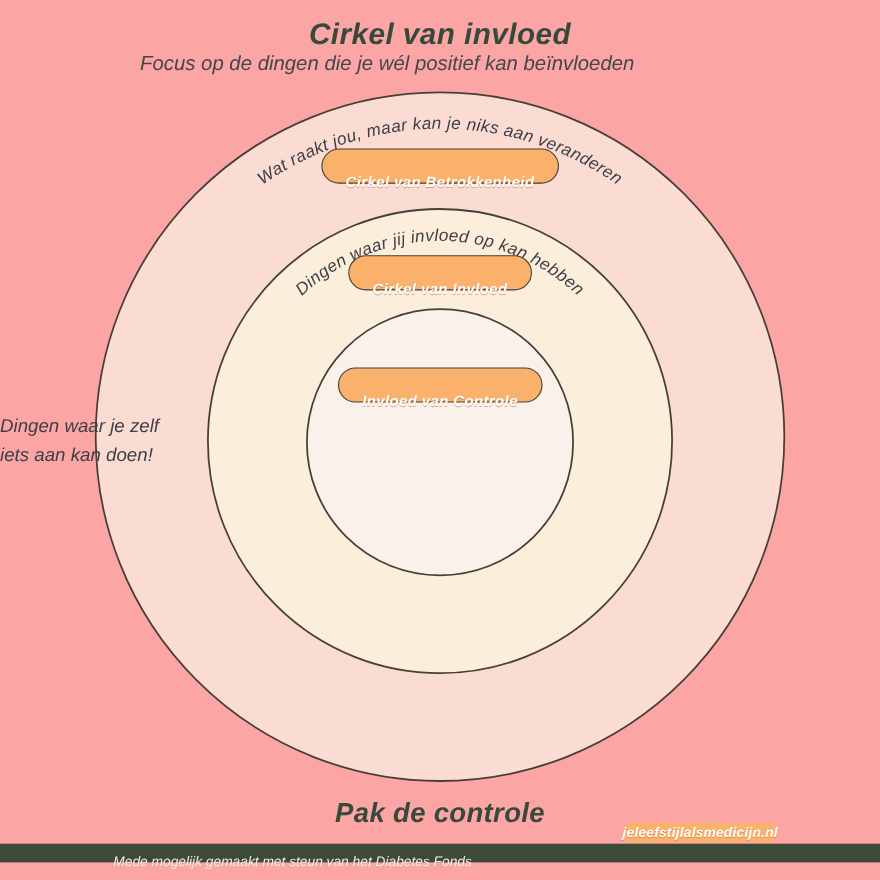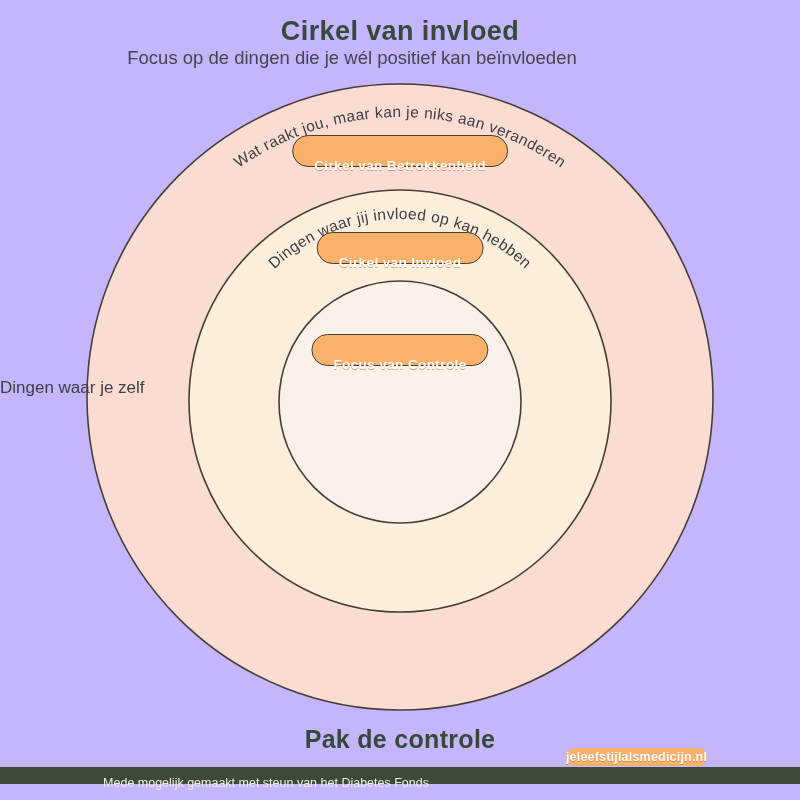--- a/index.html
+++ b/index.html
@@ -11,22 +11,22 @@
     --badge-text:#FFFFFF;
     --outer-fill:#FBDCD3;
     --middle-fill:#FBEEDA;
     --inner-fill:#FAF1EB;
     --circle-border:#473F37;
     --footer-bar:#3C4A37;
     --footer-text:#EFEEE7;
   }
   html,body{margin:0;padding:0;background:#fff;}
   .canvas{
-    position:relative;width:800px;height:800px;background:#c4b5fd;
-    overflow:hidden;font-family:"Liberation Sans",sans-serif;
+    position:relative;width:800px;height:800px;background:#fca5a5;
+    overflow:hidden;font-family:"Liberation Sans",sans-serif;font-style:italic;
   }
   .page-title{
     position:absolute;top:16px;left:0;width:800px;margin:0;
     text-align:center;font-size:27px;font-weight:800;letter-spacing:.4px;
     color:var(--accent-green);
   }
   .page-subtitle{
     position:absolute;top:47px;left:0;width:704px;margin:0;
     text-align:center;font-size:18.5px;font-weight:400;
     color:var(--subtitle-gray);
@@ -95,24 +95,25 @@
     </text>
     <text class="arc-label">
       <textPath href="#arc-middle" startOffset="50%" text-anchor="middle">Dingen waar jij invloed op kan hebben</textPath>
     </text>
   </svg>
 
   <div class="badge badge-betrokkenheid">Cirkel van Betrokkenheid</div>
 
   <div class="badge badge-invloed">Cirkel van Invloed</div>
 
-  <div class="badge badge-controle">Focus van Controle</div>
+  <div class="badge badge-controle">Invloed van Controle</div>
 
   <div class="inner-text">
     <div>Dingen waar je zelf</div>
+    <div>iets aan kan doen!</div>
   </div>
 
   <h2 class="bottom-headline">Pak de controle</h2>
 
   <div class="footer-bar">
     <span class="footer-credit">Mede mogelijk gemaakt met steun van het Diabetes Fonds</span>
   </div>
 
   <div class="site-badge">jeleefstijlalsmedicijn.nl</div>
 

